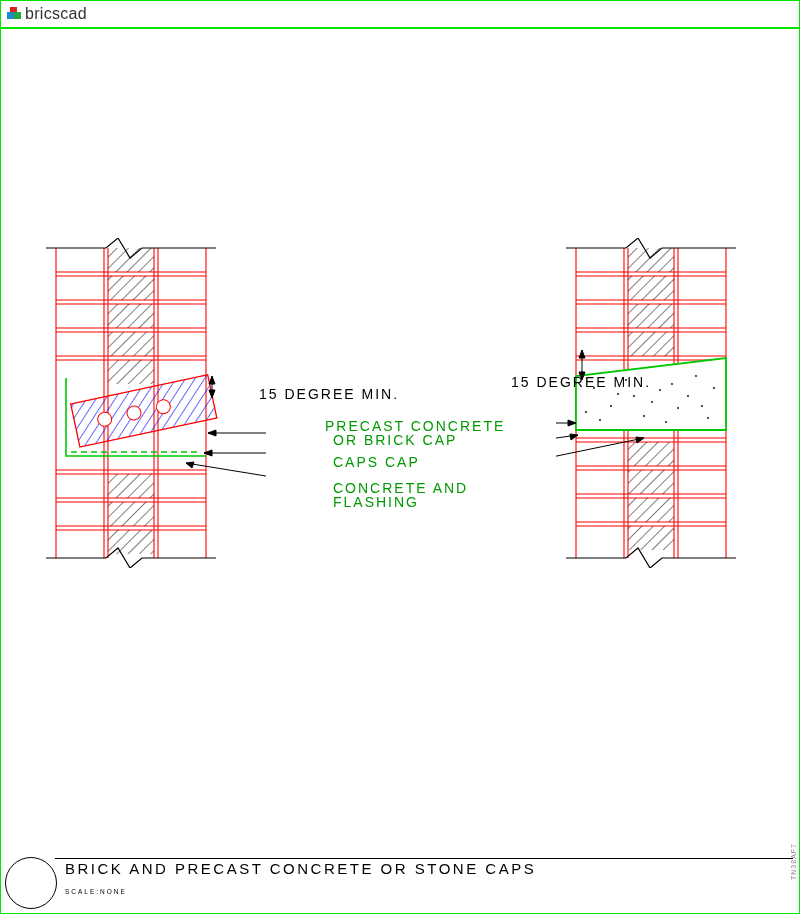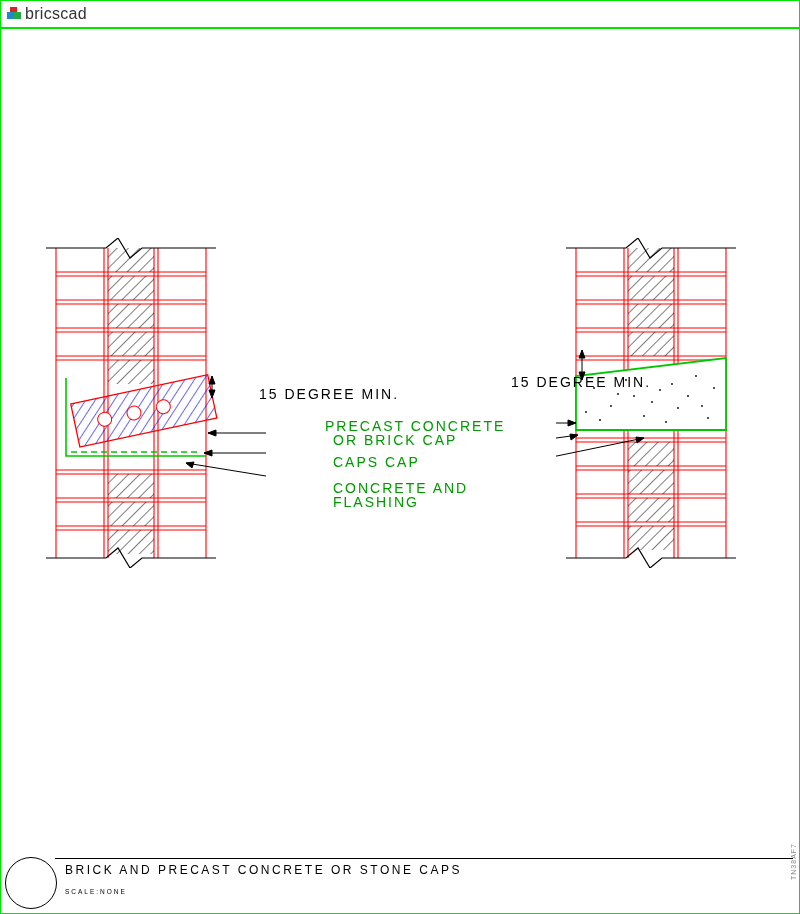--- a/index.html
+++ b/index.html
@@ -10,21 +10,21 @@
   .lc1{background:#d22;top:0;left:3px;}
   .lc2{background:#28c;top:5px;left:0;}
   .lc3{background:#2a4;top:5px;left:7px;}
   .app-name{font-size:16px;font-weight:400;letter-spacing:.3px;color:#333;}
   .canvas{position:absolute;top:27px;left:0;right:0;bottom:0;}
   .lbl{position:absolute;font-size:14px;letter-spacing:2px;color:#000;white-space:nowrap;text-align:right;}
   .lblg{color:#009a00;}
   .title-block{position:absolute;left:4px;right:6px;bottom:6px;height:50px;}
   .title-circle{position:absolute;left:0;bottom:-2px;width:50px;height:50px;border:1.2px solid #000;border-radius:50%;}
   .title-line{position:absolute;left:50px;right:0;bottom:48px;border-top:1.5px solid #000;}
-  .title-text{position:absolute;left:60px;bottom:30px;font-size:12px;letter-spacing:2.5px;color:#000;}
+  .title-text{position:absolute;left:60px;bottom:30px;font-size:15px;letter-spacing:2.5px;color:#000;}
   .title-scale{position:absolute;left:60px;bottom:12px;font-size:6.5px;letter-spacing:2px;color:#000;}
   .stamp{position:absolute;right:2px;bottom:70px;font-size:7px;letter-spacing:1px;color:#888;transform:rotate(-90deg);transform-origin:right bottom;}
 </style>
 </head>
 <body>
 
 <div class="frame">
 
   <div class="topbar">
     <div class="logo-cube">

